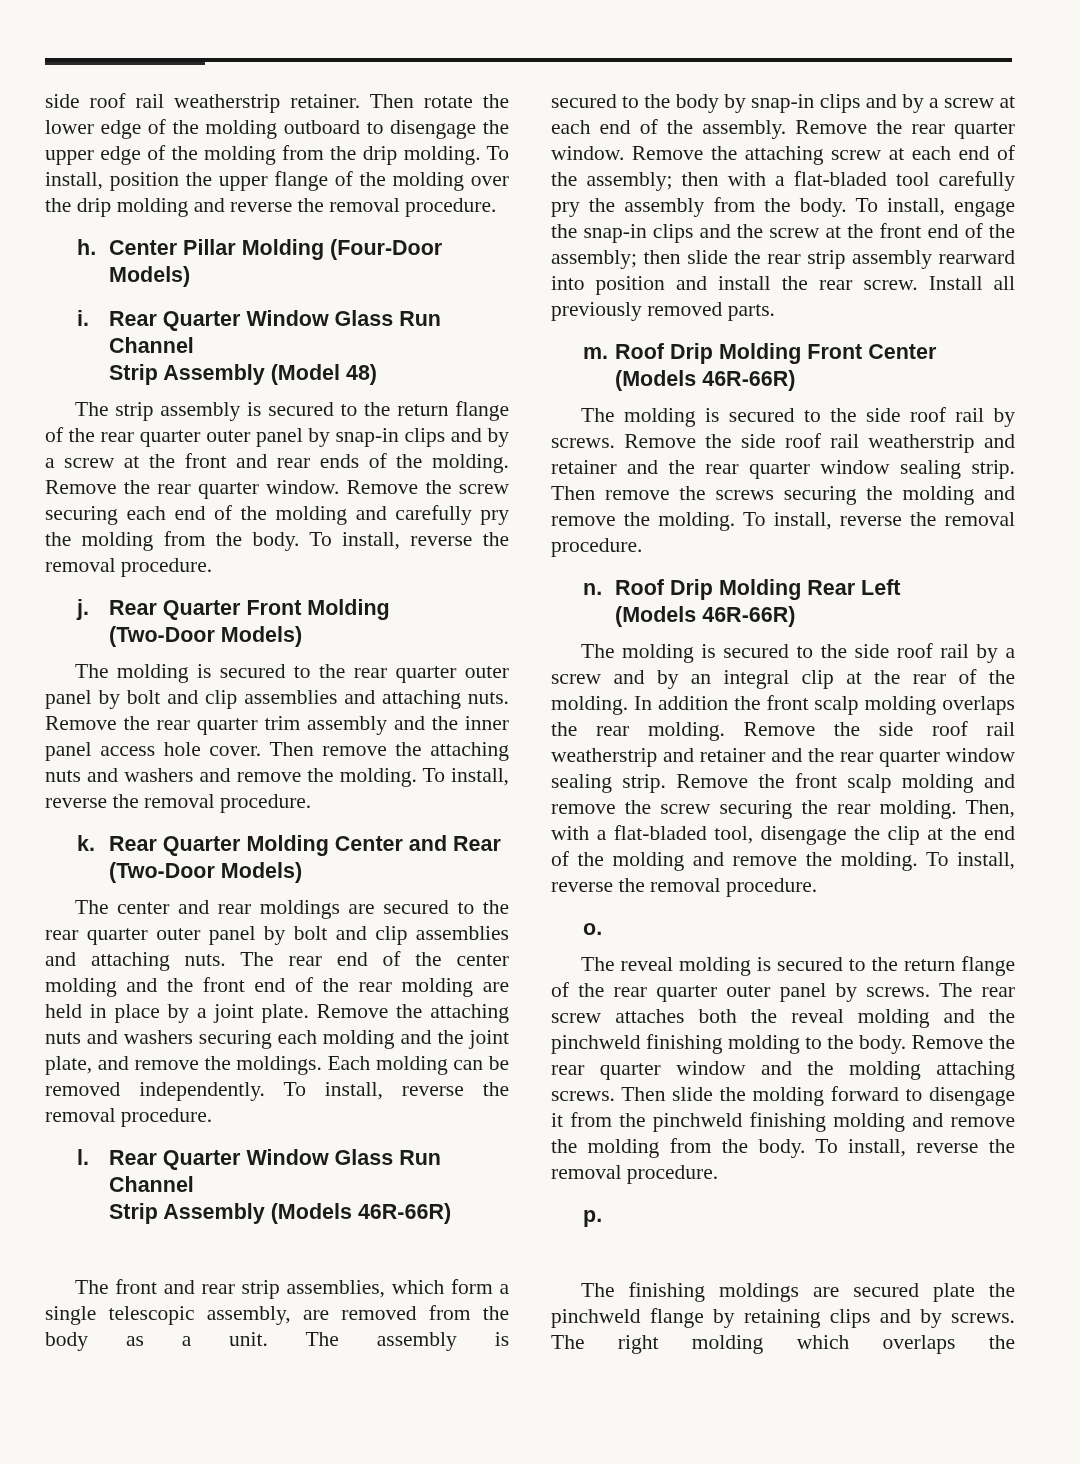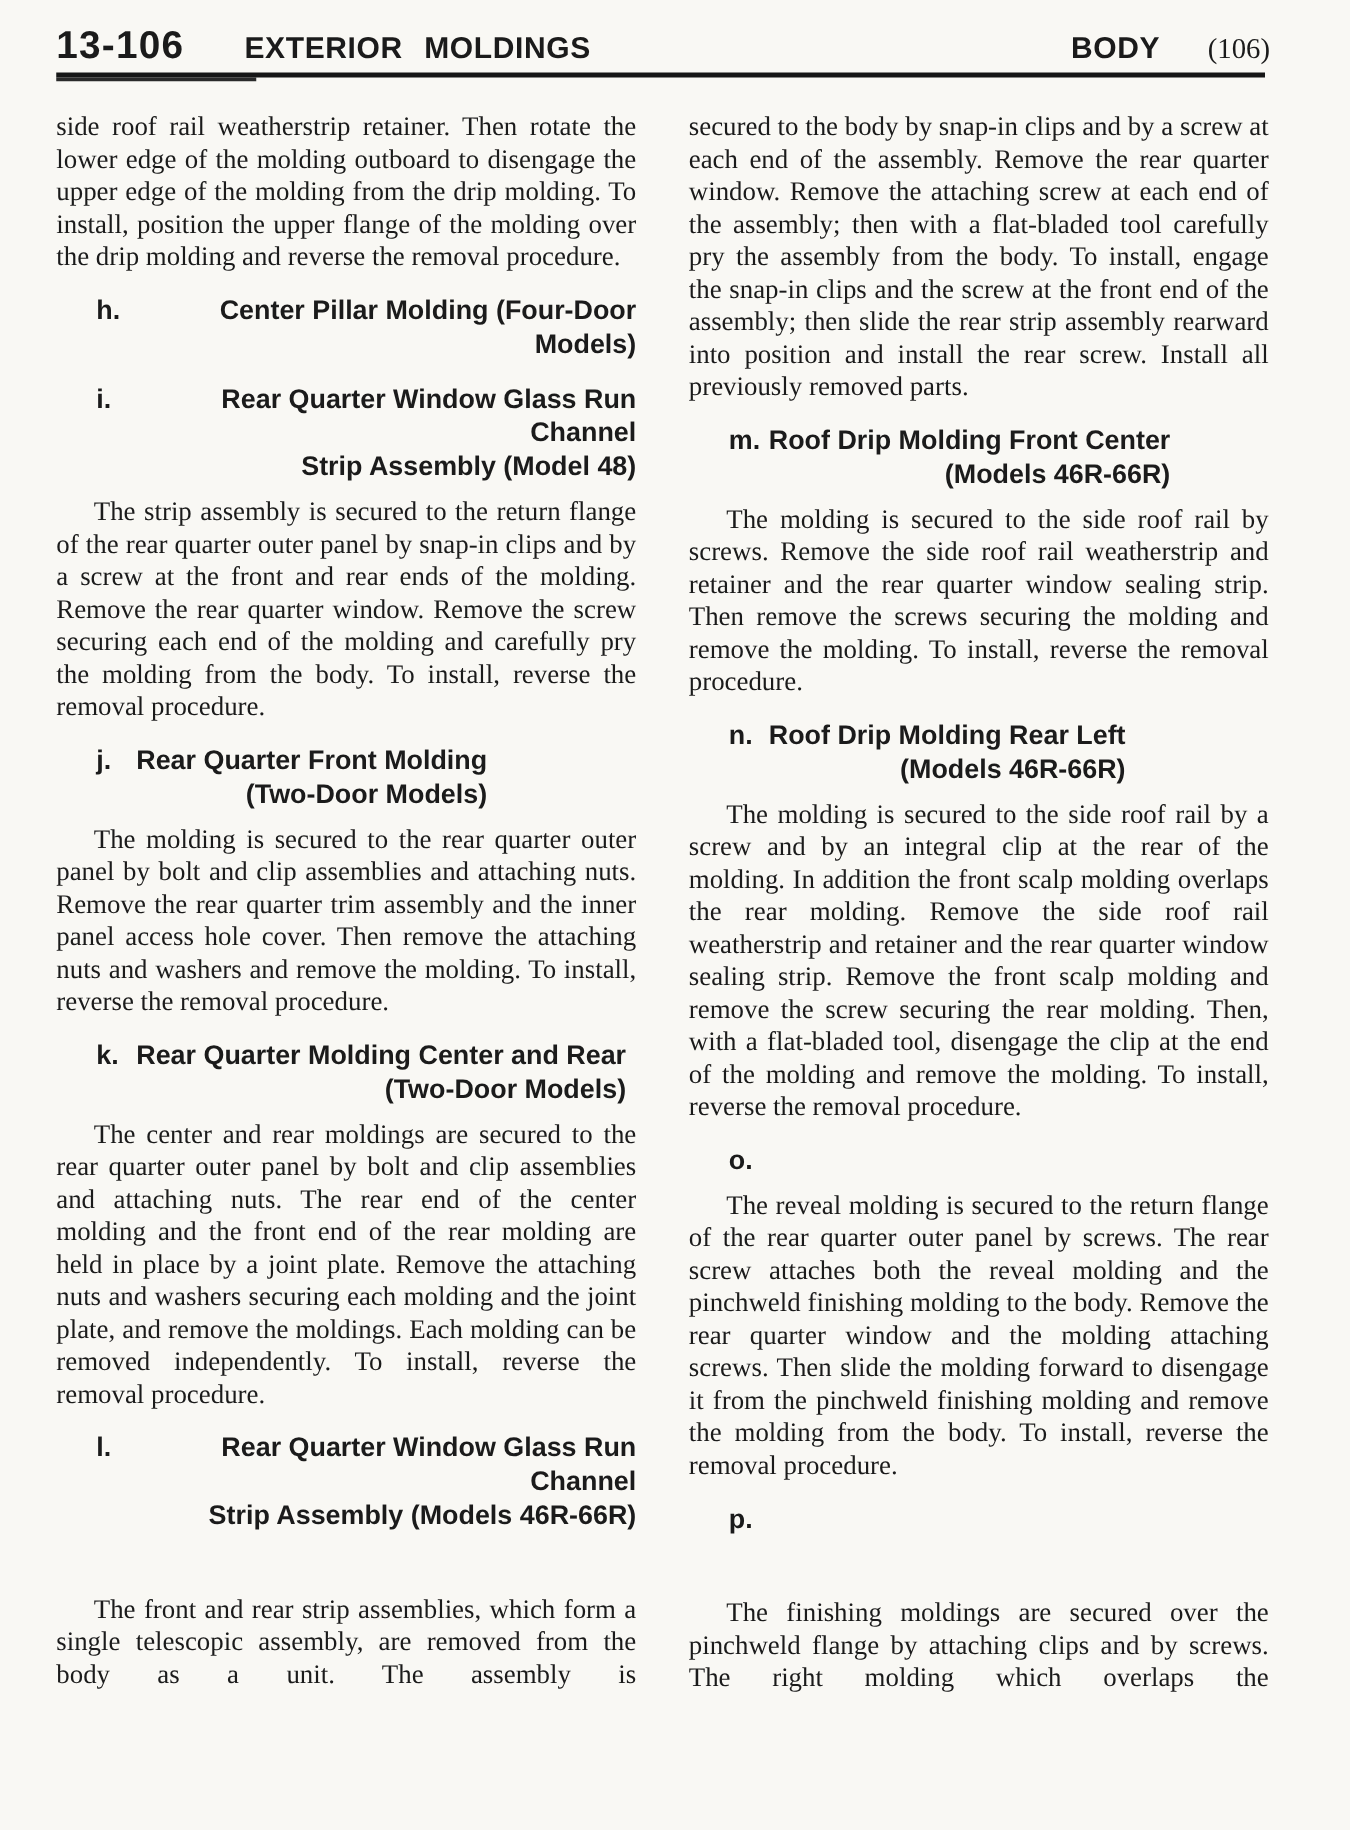--- a/index.html
+++ b/index.html
@@ -89,37 +89,27 @@
   .sec-head {
     margin: 0 0 9px 0;
     padding-left: 32px;
     display: flex;
     font-family: "Liberation Sans", sans-serif;
     font-weight: bold;
     font-size: 21.5px;
     line-height: 27px;
   }
   .sec-label { width: 32px; flex: 0 0 32px; }
-  .sec-title { white-space: pre-line; text-align: right; }
+  .sec-title { white-space: pre-line; }
 </style>
 </head>
 <body>
 
 <div class="page">
 
-  <div class="header">
-    <div class="header-left">
-      <span class="page-number">13-106</span>
-      <span class="section-heading-top">EXTERIOR MOLDINGS</span>
-    </div>
-    <div class="header-right">
-      <span class="chapter-title">BODY</span>
-      <span class="page-ref">(106)</span>
-    </div>
-  </div>
   <div class="pageno-underline"></div>
   <div class="header-rule"></div>
 
   <div class="columns">
 
     <section class="col">
       <p class="para">side roof rail weatherstrip retainer. Then rotate the lower edge of the molding outboard to disengage the upper edge of the molding from the drip molding. To install, position the upper flange of the molding over the drip molding and reverse the removal procedure.</p>
 
       <div class="section">
         <h3 class="sec-head">
@@ -190,18 +180,18 @@
         <h3 class="sec-head">
           <span class="sec-label">o.</span>
         </h3>
         <p class="para indent">The reveal molding is secured to the return flange of the rear quarter outer panel by screws. The rear screw attaches both the reveal molding and the pinchweld finishing molding to the body. Remove the rear quarter window and the molding attaching screws. Then slide the molding forward to disengage it from the pinchweld finishing molding and remove the molding from the body. To install, reverse the removal procedure.</p>
       </div>
 
       <div class="section">
         <h3 class="sec-head">
           <span class="sec-label">p.</span>
         </h3>
-        <p class="para indent cont-end">The finishing moldings are secured over the pinchweld flange by attaching clips and by screws. The right molding which overlaps the</p>
+        <p class="para indent cont-end">The finishing moldings are secured plate the pinchweld flange by retaining clips and by screws. The right molding which overlaps the</p>
       </div>
     </section>
 
   </div>
 </div>
 
 </body></html>

